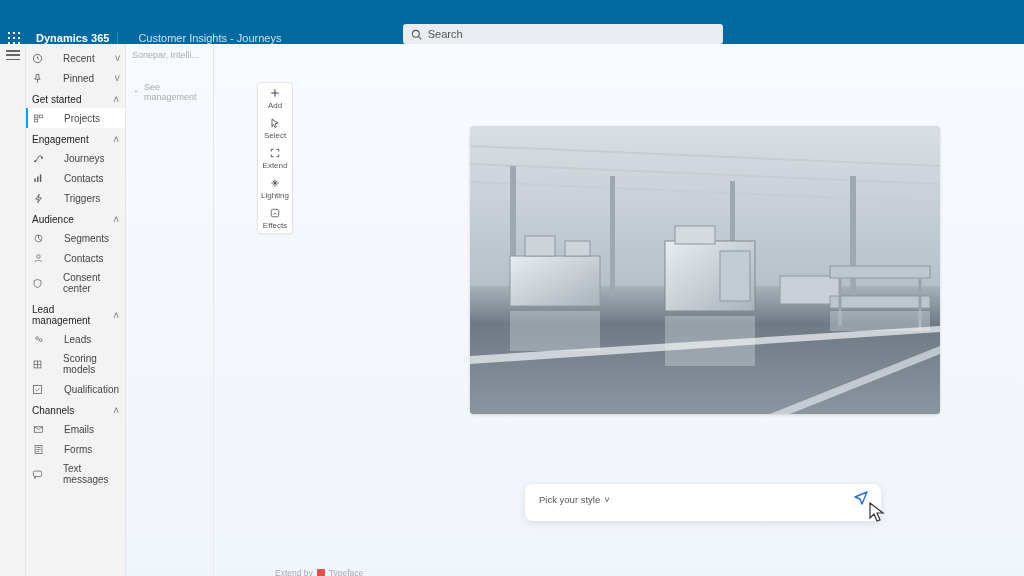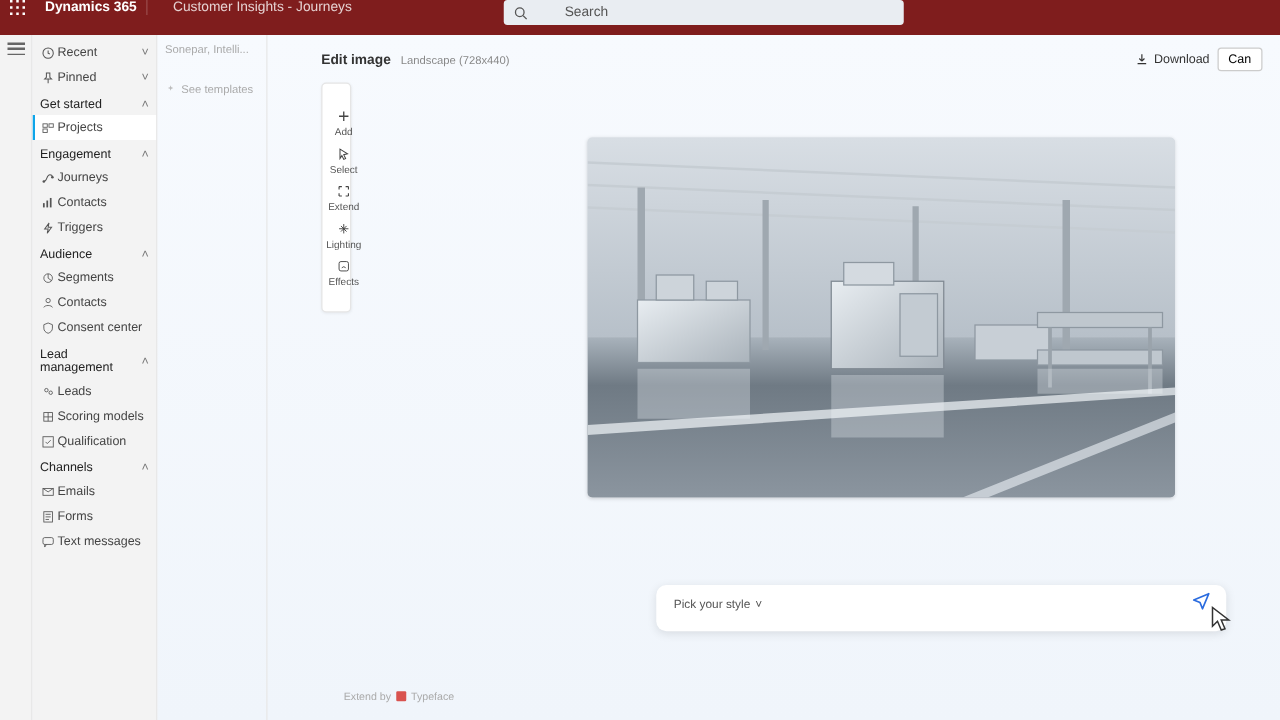--- a/index.html
+++ b/index.html
@@ -1,38 +1,38 @@
 <!DOCTYPE html>
 <html><head>
 <meta charset="utf-8">
 <style>
   * { box-sizing: border-box; margin: 0; padding: 0; }
   html, body { width: 1024px; height: 576px; overflow: hidden; font-family: "Segoe UI", Arial, sans-serif; }
   body { background: #f5f7fa; }
 
   
-  .topbar { height: 28px; background: #7f1d1d; display: flex; align-items: flex-start; color: #fff; font-size: 11px; }
+  .topbar { height: 44px; background: #0369a1; display: flex; align-items: flex-end; color: #fff; font-size: 11px; }
   .topbar .waffle { width: 28px; display: flex; align-items: center; justify-content: center; }
   .topbar .brand { font-weight: 600; padding: 0 8px; }
   .topbar .crumb { opacity: .8; padding-left: 20px; border-left: 1px solid rgba(255,255,255,.25); }
-  .topbar .search { margin-left: auto; margin-right: auto; width: 320px; height: 20px; background: #e9edf2; border-radius: 3px; display: flex; align-items: center; padding: 0 8px; color: #333; gap: 24px; }
+  .topbar .search { margin-left: auto; margin-right: auto; width: 320px; height: 20px; background: #e9edf2; border-radius: 3px; display: flex; align-items: center; padding: 0 8px; color: #333; }
   .topbar .search svg { margin-right: 6px; }
   .topbar .search span { font-size: 11px; color: #555; }
   .topbar .tail { width: 180px; }
 
   .shell { display: flex; height: calc(576px - 28px); }
 
   
   .rail { width: 26px; background: #f3f3f3; border-right: 1px solid #e5e5e5; display: flex; align-items: flex-start; justify-content: center; padding-top: 6px; }
   .hamburger { width: 14px; height: 10px; display: flex; flex-direction: column; justify-content: space-between; }
   .hamburger span { height: 1.5px; background: #666; }
 
   
   .sidebar { width: 100px; background: #f3f3f3; border-right: 1px solid #e5e5e5; font-size: 10px; color: #444; padding-top: 4px; overflow: hidden; }
-  .nav-row { display: flex; align-items: center; padding: 4px 6px; gap: 2px; }
+  .nav-row { display: flex; align-items: center; padding: 4px 6px; gap: 20px; }
   .nav-row .ico { width: 12px; height: 12px; display: flex; align-items: center; justify-content: center; color: #555; }
   .nav-row .chev { margin-left: auto; color: #777; }
   .group-head { font-weight: 400; color: #222; padding: 6px 6px 3px; display: flex; align-items: center; }
   .group-head .chev { margin-left: auto; color: #777; }
   .nav-row.active { background: #fff; border-left: 2px solid #0ea5e9; padding-left: 4px; }
 
   
   .designer { flex: 1; display: flex; background: linear-gradient(180deg,#f7fafe,#f0f5fb); position: relative; gap: 41px; }
 
   .templates-col { width: 88px; border-right: 1px solid #e8e8e8; padding: 6px; font-size: 9px; color: #999; }
@@ -40,29 +40,29 @@
   .templates-col .see { display: flex; align-items: center; gap: 4px; font-size: 9px; color: #aaa; }
 
   .canvas-col { flex: 1; position: relative; padding: 10px 14px 0 2px; }
   .canvas-head { display: flex; align-items: center; gap: 8px; font-size: 11px; color: #333; }
   .canvas-head .title { font-weight: 600; }
   .canvas-head .sub { font-size: 9px; color: #888; }
   .canvas-head .actions { margin-left: auto; display: flex; gap: 6px; align-items: center; }
   .dl { display: flex; align-items: center; gap: 4px; font-size: 10px; color: #333; }
   .btn-cancel { background: #fff; border: 1px solid #ccc; border-radius: 3px; padding: 3px 8px; font-size: 10px; }
 
-  .tool-rail { position: absolute; left: 2px; top: 38px; width: 24px; background: #fff; border: 1px solid #e5e5e5; border-radius: 4px; display: flex; flex-direction: column; padding: 16px 0; box-shadow: 0 1px 2px rgba(0,0,0,.05); }
+  .tool-rail { position: absolute; left: 2px; top: 38px; width: 36px; background: #fff; border: 1px solid #e5e5e5; border-radius: 4px; display: flex; flex-direction: column; align-items: center; padding: 0 0; box-shadow: 0 1px 2px rgba(0,0,0,.05); }
   .tool { width: 34px; display: flex; flex-direction: column; align-items: center; padding: 3px 0; gap: 1px; }
   .tool .ti { width: 14px; height: 14px; display: flex; align-items: center; justify-content: center; color: #444; }
   .tool .tl { font-size: 8px; color: #555; }
 
   .image-box { position: absolute; left: 215px; top: 82px; width: 470px; height: 288px; border-radius: 4px; overflow: hidden; background: linear-gradient(180deg,#cfd6dd,#9aa3ab); box-shadow: 0 1px 3px rgba(0,0,0,.15); }
   .image-box svg { width: 100%; height: 100%; display: block; }
 
-  .prompt-card { position: absolute; left: 270px; top: 440px; width: 456px; background: #fff; border-radius: 8px; box-shadow: 0 2px 8px rgba(0,0,0,.1); padding: 10px 14px; }
+  .prompt-card { position: absolute; left: 270px; top: 440px; width: 356px; background: #fff; border-radius: 8px; box-shadow: 0 2px 8px rgba(0,0,0,.1); padding: 10px 14px; }
   .prompt-card .pick { font-size: 9.5px; color: #555; display: flex; align-items: center; gap: 4px; margin-bottom: 6px; }
   .prompt-card .text { font-size: 10px; color: #333; line-height: 1.4; padding-right: 24px; }
   .prompt-card .send { position: absolute; right: 12px; bottom: 12px; color: #2b6cdf; }
   .cursor { position: absolute; right: -6px; bottom: -6px; }
 
   .powered { position: absolute; left: 20px; bottom: 14px; font-size: 8.5px; color: #aaa; display: flex; align-items: center; gap: 4px; }
   .powered .tf { width: 8px; height: 8px; background: #d9534f; border-radius: 1px; }
 </style>
 </head>
 <body>
@@ -270,38 +270,25 @@
     </div>
   </div>
 
   <div class="designer">
     <div class="templates-col">
       <div class="bc">Sonepar, Intelli...</div>
       <div class="see">
         <svg width="9" height="9" viewBox="0 0 16 16">
             <path d="M8 2l1 3 3 1-3 1-1 3-1-3-3-1 3-1z" fill="#bbb"></path>
           </svg>
-        <span>See templates</span>
+        <span>See management</span>
       </div>
     </div>
 
     <div class="canvas-col">
-      <div class="canvas-head">
-        <span class="title">Edit image</span>
-        <span class="sub">Landscape (728x440)</span>
-        <div class="actions">
-          <div class="dl">
-            <svg width="11" height="11" viewBox="0 0 16 16">
-                <path d="M8 2v8m0 0l-3-3m3 3l3-3M3 13h10" fill="none" stroke="#333" stroke-width="1.4"></path>
-              </svg>
-            <span>Download</span>
-          </div>
-          <button class="btn-cancel">Can</button>
-        </div>
-      </div>
 
       <div class="tool-rail">
         <div class="tool">
           <span class="ti">
               <svg width="12" height="12" viewBox="0 0 16 16">
                 <path d="M8 3v10M3 8h10" stroke="#444" stroke-width="1.4"></path>
               </svg>
             </span>
           <span class="tl">Add</span>
         </div>

